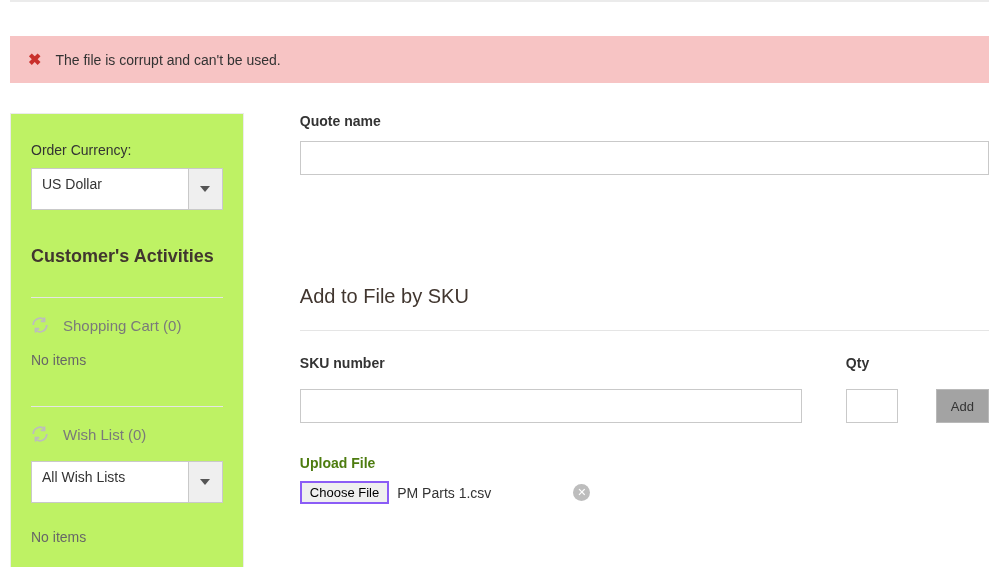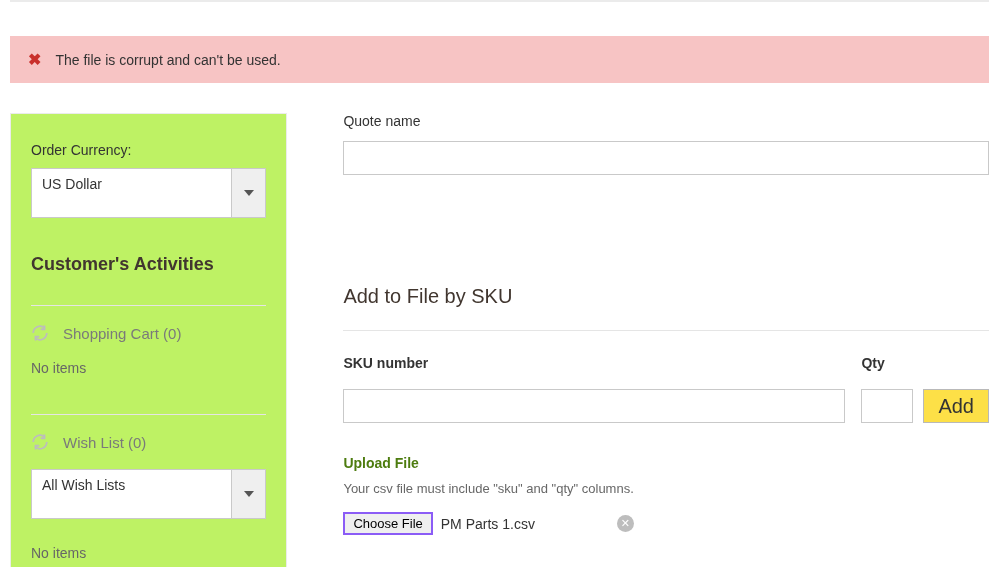--- a/index.html
+++ b/index.html
@@ -28,21 +28,21 @@
       width: 288px;
       background: #bef264;
       border: 1px solid #ebebeb;
       padding: 28px 20px 40px 20px;
     }
     .field-label { font-size: 14px; color: #333; margin-bottom: 10px; }
     .select-wrap {
       display: flex;
       background: #fff;
       border: 1px solid #c9c9c9;
-      height: 50px;
+      height: 42px;
       align-items: stretch;
     }
     .select-wrap .value {
       flex: 1;
       padding: 7px 10px;
       font-size: 14px;
       color: #333;
     }
     .select-wrap .arrow-btn {
       width: 34px;
@@ -72,57 +72,57 @@
       margin-bottom: 18px;
     }
     .refresh-icon { width: 18px; height: 18px; }
     .no-items {
       color: #676767;
       font-size: 14px;
       margin-bottom: 38px;
     }
 
     .main { flex: 1; padding-top: 0; }
-    .quote-label { font-size: 14px; font-weight: 400; color: #333; margin-bottom: 12px; }
+    .quote-label { font-size: 14px; font-weight: 700; color: #333; margin-bottom: 12px; }
     .quote-input {
       width: 100%;
       height: 34px;
       border: 1px solid #c9c9c9;
       padding: 6px 10px;
       font-size: 14px;
     }
     .section-heading {
       font-size: 20px;
       font-weight: 400;
       color: #41362f;
       margin-top: 110px;
       margin-bottom: 22px;
     }
     .section-divider { border: none; border-top: 1px solid #e5e5e5; margin-bottom: 24px; }
 
-    .sku-row { display: flex; align-items: center; gap: 4px; }
+    .sku-row { display: flex; align-items: center; gap: 32px; }
     .sku-col { flex: 0 0 502px; }
     .qty-col { flex: 0 0 52px; margin-left: 12px; }
     .add-col { flex: 0 0 auto; margin-left: 6px; }
 
     .col-header { font-size: 14px; font-weight: 600; color: #333; margin-bottom: 18px; }
     .text-input {
       width: 100%;
       height: 34px;
       border: 1px solid #c9c9c9;
       padding: 6px 10px;
       font-size: 14px;
     }
     .qty-input { width: 52px; text-align: center; }
     .add-btn {
       height: 34px;
-      background: #fde047;
+      background: #a3a3a3;
       border: 1px solid #b9b9b9;
       padding: 0 14px;
-      font-size: 20px;
+      font-size: 13px;
       color: #333;
       cursor: pointer;
     }
 
     .upload-label { font-size: 14px; font-weight: 600; color: #4d7c0f; margin-top: 32px; margin-bottom: 10px; }
     .upload-hint { font-size: 13px; color: #676767; margin-bottom: 16px; }
     .file-row { display: flex; align-items: center; gap: 8px; }
     .choose-btn {
       border: 2px solid #8b5cf6;
       background: #efefef;
@@ -224,20 +224,19 @@
       </div>
       <div class="qty-col">
         <input class="text-input qty-input" type="text" value="" style="">
       </div>
       <div class="add-col">
         <button class="add-btn">Add</button>
       </div>
     </div>
 
     <div class="upload-label">Upload File</div>
-    <div class="upload-hint">Your csv file must include "sku" and "qty" columns.</div>
     <div class="file-row">
       <button class="choose-btn">Choose File</button>
       <span class="file-name">PM Parts 1.csv</span>
       <span class="remove-icon">✕</span>
     </div>
   </main>
 </div>
 
 </body></html>

